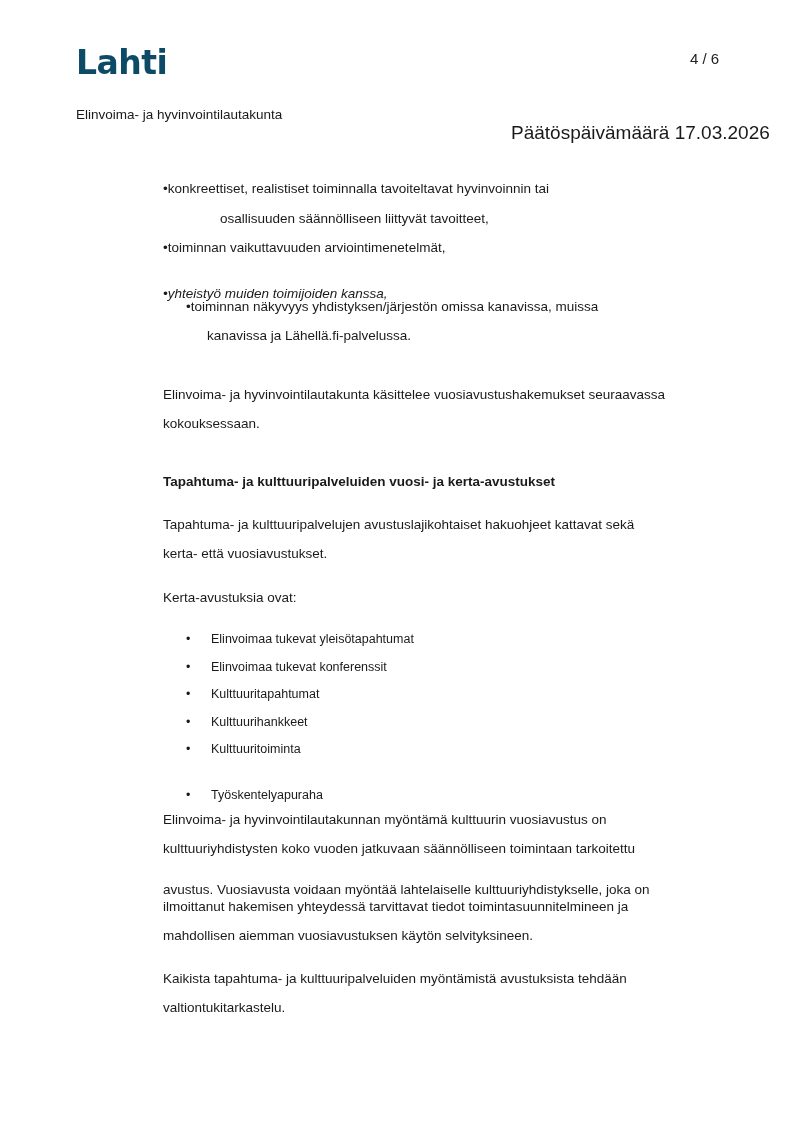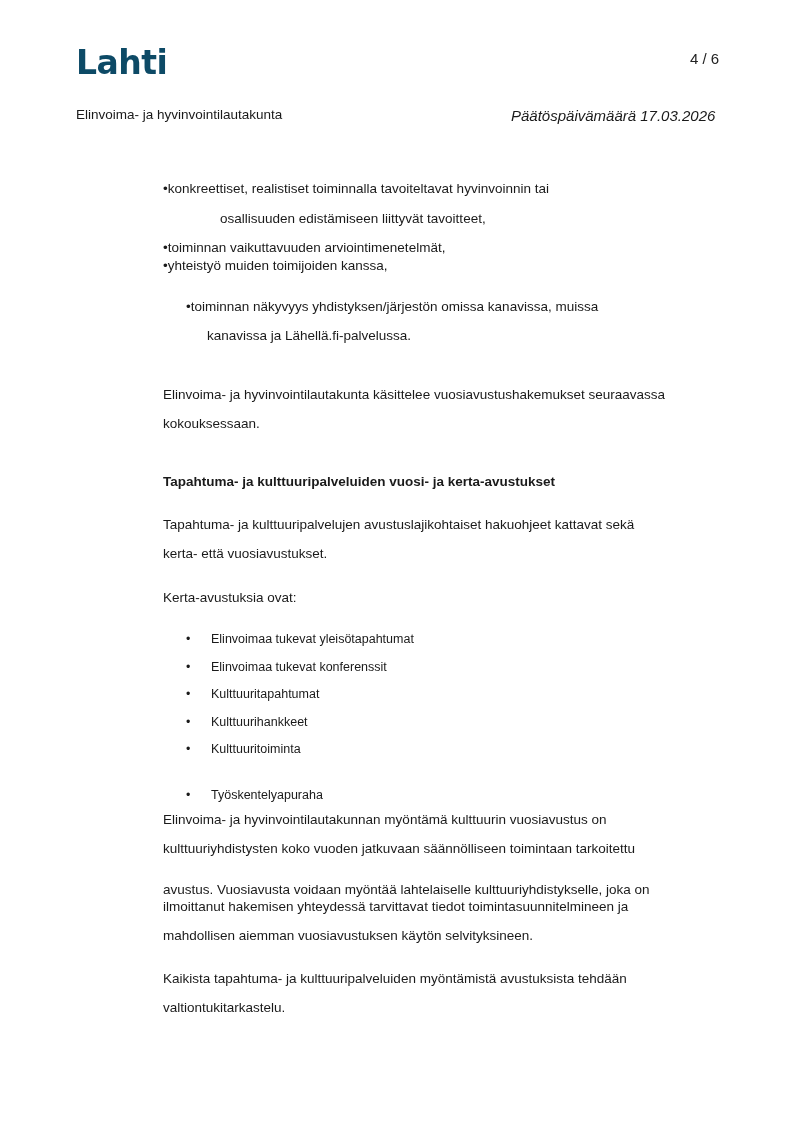--- a/index.html
+++ b/index.html
@@ -12,45 +12,45 @@
       font-family: "DejaVu Sans", sans-serif; font-weight: bold;
       font-size: 33px; letter-spacing: -0.5px; color: #0d4a66; line-height: 1;
     }
     .page-num {
       position: absolute; left: 690px; top: 50px; font-size: 15px; color: #222;
     }
     .hdr-left {
       position: absolute; left: 76px; top: 107px; font-size: 13.5px;
     }
     .hdr-right {
-      position: absolute; left: 511px; top: 107px; font-size: 15px; font-style: italic;
+      position: absolute; left: 511px; top: 122px; font-size: 19px;
     }
     .txt { position: absolute; left: 163px; font-size: 13.5px; white-space: nowrap; }
     .ind1 { left: 220px; }
     .ind2 { left: 207px; }
     .bold { font-weight: bold; text-align: center; }
     .sub-list { position: absolute; left: 186px; font-size: 12.5px; white-space: nowrap; }
     .sub-list .dot { display: inline-block; width: 25px; }
   </style>
 </head>
 <body>
 
 <div class="logo">Lahti</div>
 <div class="page-num">4 / 6</div>
 <div class="hdr-left">Elinvoima- ja hyvinvointilautakunta</div>
 <div class="hdr-right">Päätöspäivämäärä 17.03.2026</div>
 
 <div class="txt" style="top:181px;">
   <span>•</span><span>konkreettiset, realistiset toiminnalla tavoiteltavat hyvinvoinnin tai</span>
 </div>
-<div class="txt ind1" style="top:211px;">osallisuuden edistämiseen liittyvät tavoitteet,</div>
+<div class="txt ind1" style="top:211px;">osallisuuden säännölliseen liittyvät tavoitteet,</div>
 <div class="txt" style="top:240px;">
   <span>•</span><span>toiminnan vaikuttavuuden arviointimenetelmät,</span>
 </div>
-<div class="txt" style="top:258px;">
+<div class="txt" style="top:286px;font-style:italic;">
   <span>•</span><span>yhteistyö muiden toimijoiden kanssa,</span>
 </div>
 <div class="txt" style="top:299px;margin-left:23px;">
   <span>•</span><span>toiminnan näkyvyys yhdistyksen/järjestön omissa kanavissa, muissa</span>
 </div>
 <div class="txt ind2" style="top:328px;">kanavissa ja Lähellä.fi-palvelussa.</div>
 
 <div class="txt" style="top:387px;">Elinvoima- ja hyvinvointilautakunta käsittelee vuosiavustushakemukset seuraavassa</div>
 <div class="txt" style="top:416px;">kokouksessaan.</div>
 

